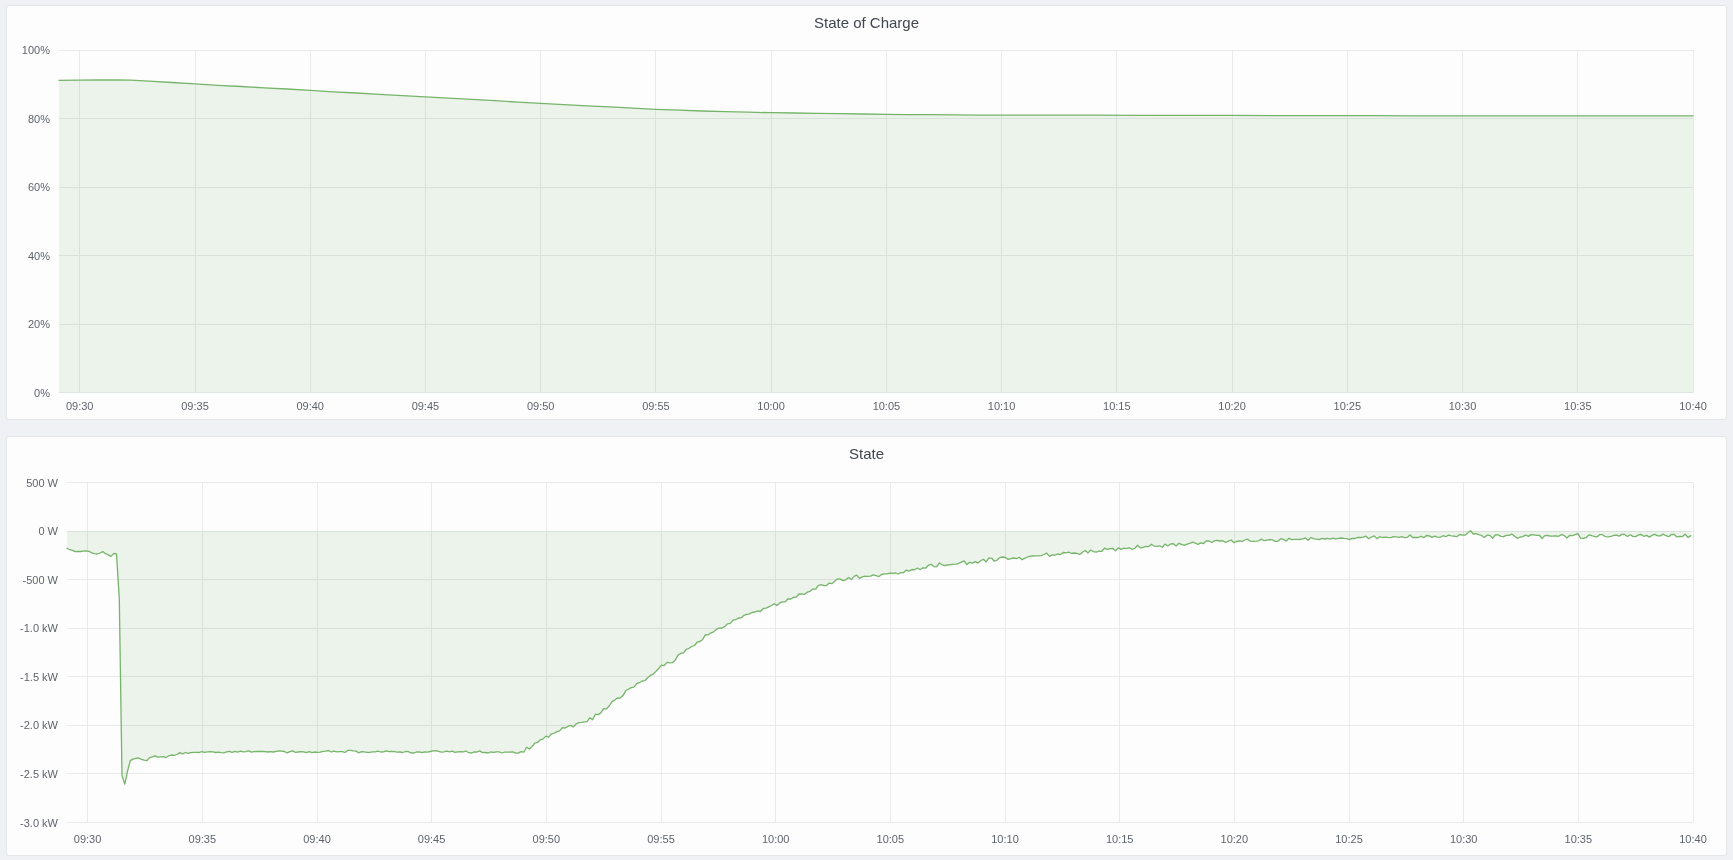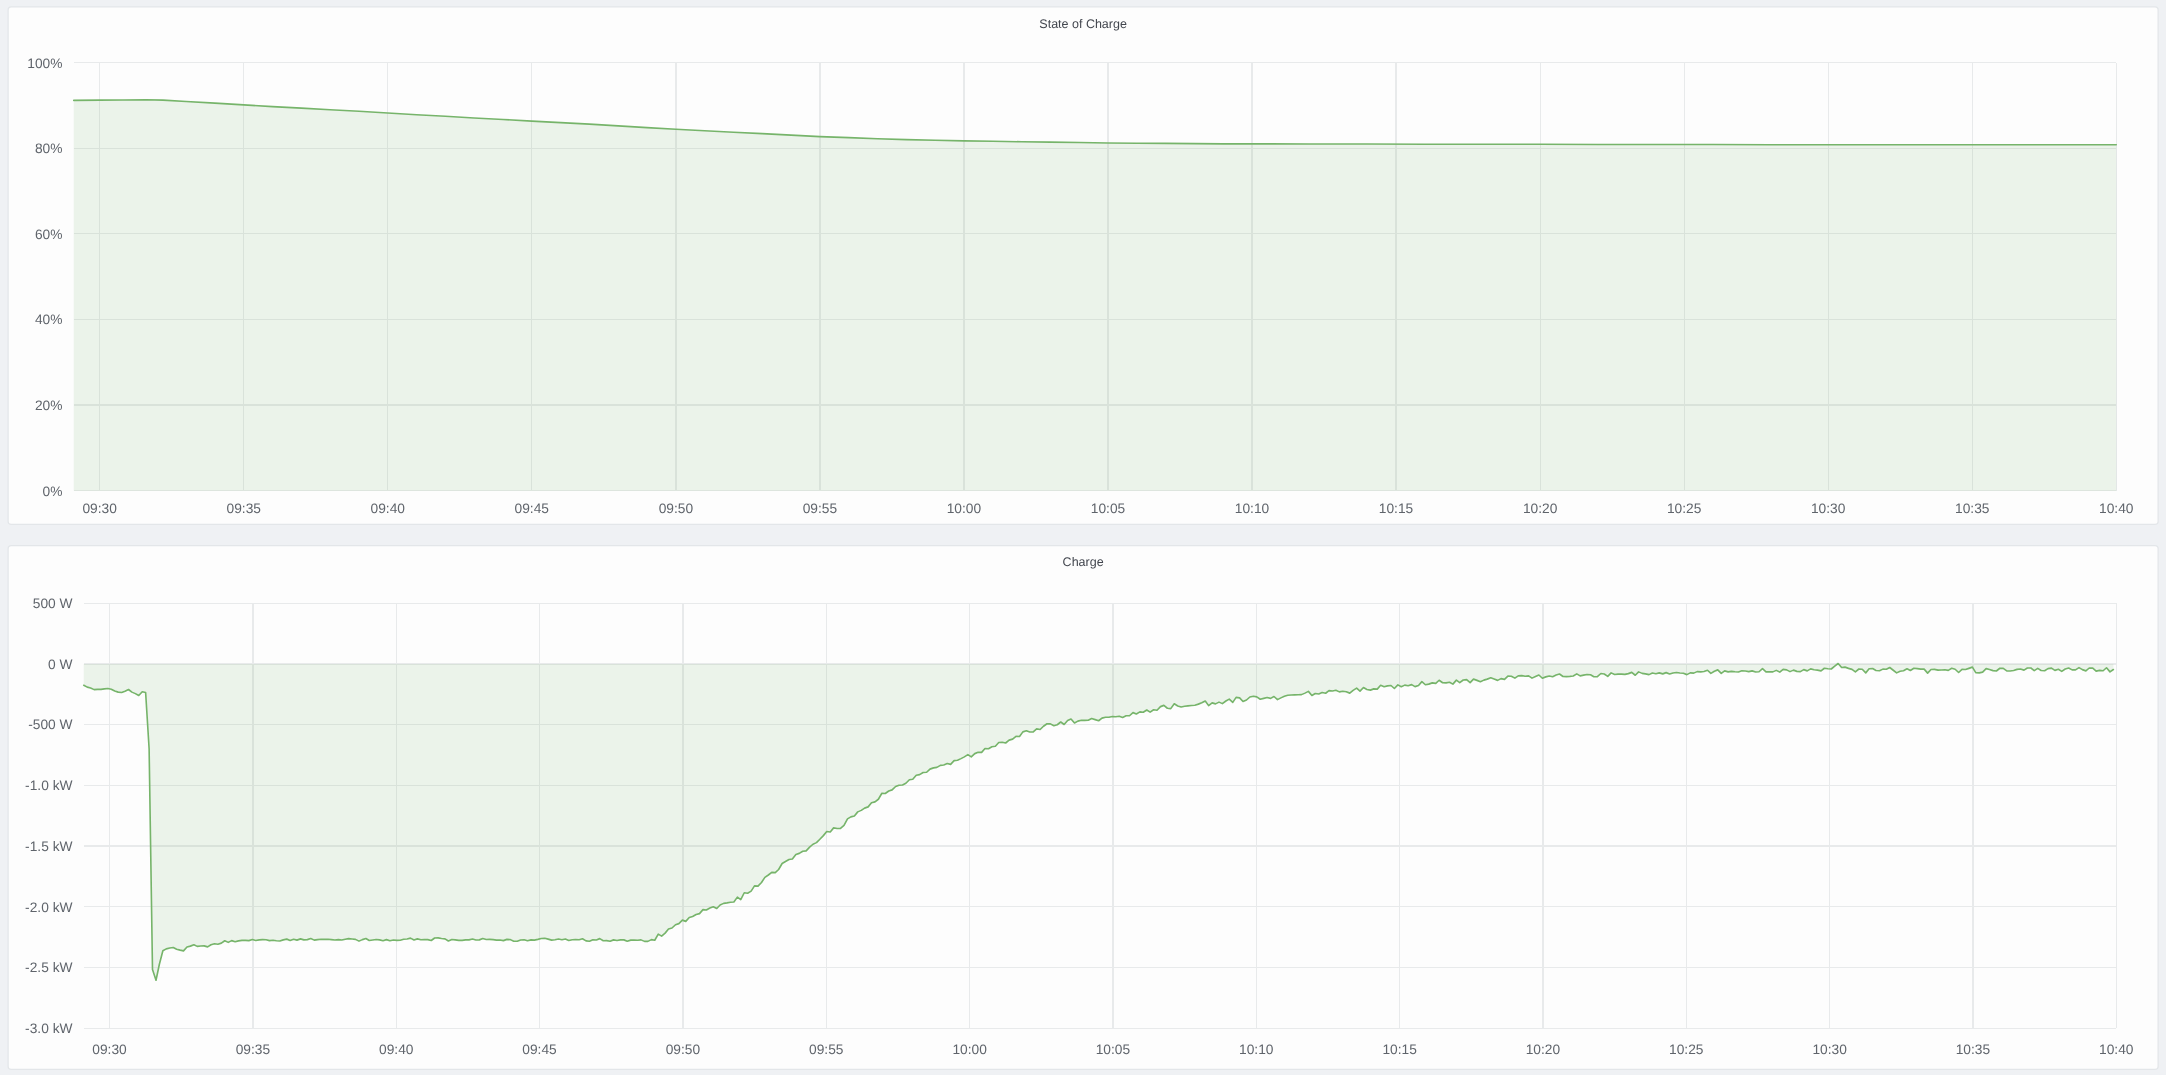--- a/index.html
+++ b/index.html
@@ -10,21 +10,21 @@
   }
   .panel{
     position:absolute;left:6px;width:1721px;
     background:#fdfdfd;border:1px solid #e3e6e9;border-radius:3px;
     box-sizing:border-box;
   }
   #panel-0{top:5px;height:415px;}
   #panel-1{top:436px;height:420px;}
   .panel-title{
     position:absolute;top:8px;left:0;right:0;
-    text-align:center;font-size:10px;font-weight:500;color:#42464e;
+    text-align:center;font-size:15px;font-weight:500;color:#42464e;
   }
   .chart-wrap{position:absolute;left:0;top:0;right:0;bottom:0;}
   svg{display:block;font-family:"Liberation Sans",sans-serif;}
   svg text{font-family:"Liberation Sans",sans-serif;}
 </style>
 </head>
 <body>
 
 <div>
 
@@ -138,16 +138,16 @@
             <text x="51" y="195.2">-1.0 kW</text>
             <text x="51" y="243.8">-1.5 kW</text>
             <text x="51" y="292.4">-2.0 kW</text>
             <text x="51" y="340.9">-2.5 kW</text>
             <text x="51" y="389.5">-3.0 kW</text>
           </g>
           <path d="M60.0 111.2L62.8 112.7L65.5 113.4L68.3 114.7L71.0 114.5L73.8 114.5L76.5 114.1L79.3 113.8L82.0 114.4L84.8 115.8L87.5 116.7L90.3 117.0L93.0 116.0L95.8 114.6L98.5 116.7L101.3 117.9L104.0 119.4L106.8 116.4L109.5 117.0L112.3 162.2L115.0 338.6L117.8 347.2L120.5 334.4L123.3 323.6L126.0 322.1L128.8 321.4L131.6 321.0L134.3 322.4L137.1 323.1L139.8 323.7L142.6 320.6L145.3 319.9L148.1 318.8L150.8 320.1L153.6 319.8L156.3 319.7L159.1 320.5L161.8 318.8L164.6 318.0L167.3 318.4L170.1 317.5L172.8 315.6L175.6 316.9L178.3 315.5L181.1 316.4L183.8 315.7L186.6 315.3L189.3 315.3L192.1 315.5L194.9 314.6L197.6 315.4L200.4 314.9L203.1 314.7L205.9 314.8L208.6 315.5L211.4 315.2L214.1 315.6L216.9 315.8L219.6 314.9L222.4 314.3L225.1 315.4L227.9 314.4L230.6 315.1L233.4 314.1L236.1 314.9L238.9 314.7L241.6 313.8L244.4 315.1L247.1 314.7L249.9 314.4L252.6 314.5L255.4 314.4L258.1 314.7L260.9 315.0L263.7 314.7L266.4 315.0L269.2 314.4L271.9 313.9L274.7 314.2L277.4 314.5L280.2 315.9L282.9 314.7L285.7 313.8L288.4 315.4L291.2 315.0L293.9 314.6L296.7 314.9L299.4 315.6L302.2 314.7L304.9 315.6L307.7 315.0L310.4 315.3L313.2 315.2L315.9 314.4L318.7 314.2L321.4 313.5L324.2 315.0L326.9 314.1L329.7 314.8L332.5 314.6L335.2 314.7L338.0 315.4L340.7 313.4L343.5 313.3L346.2 313.8L349.0 314.1L351.7 315.8L354.5 314.6L357.2 314.9L360.0 315.3L362.7 315.3L365.5 314.9L368.2 314.9L371.0 314.2L373.7 315.0L376.5 314.9L379.2 313.8L382.0 314.6L384.7 314.5L387.5 314.7L390.2 315.1L393.0 315.0L395.7 315.5L398.5 314.5L401.3 314.7L404.0 316.0L406.8 316.0L409.5 315.0L412.3 314.8L415.0 315.6L417.8 314.9L420.5 315.1L423.3 314.5L426.0 313.8L428.8 313.6L431.5 314.3L434.3 315.1L437.0 314.8L439.8 314.2L442.5 314.8L445.3 314.2L448.0 315.4L450.8 314.8L453.5 314.7L456.3 314.8L459.0 314.0L461.8 315.7L464.6 316.0L467.3 314.8L470.1 315.0L472.8 313.9L475.6 315.6L478.3 315.5L481.1 316.0L483.8 314.9L486.6 315.4L489.3 314.9L492.1 314.9L494.8 316.0L497.6 315.1L500.3 315.1L503.1 315.2L505.8 314.9L508.6 316.1L511.3 316.1L514.1 314.7L516.8 315.2L519.6 310.3L522.3 311.9L525.1 309.5L527.8 306.2L530.6 305.4L533.4 302.8L536.1 301.9L538.9 299.1L541.6 300.1L544.4 297.0L547.1 296.2L549.9 294.6L552.6 293.9L555.4 290.7L558.1 291.0L560.9 289.4L563.6 288.4L566.4 289.8L569.1 287.0L571.9 285.7L574.6 285.3L577.4 284.8L580.1 284.6L582.9 280.7L585.6 282.7L588.4 277.2L591.1 277.6L593.9 275.9L596.6 271.7L599.4 271.9L602.2 269.0L604.9 264.9L607.7 263.0L610.4 260.9L613.2 261.1L615.9 258.6L618.7 253.8L621.4 252.2L624.2 250.6L626.9 250.2L629.7 246.6L632.4 245.7L635.2 244.0L637.9 243.7L640.7 240.7L643.4 238.4L646.2 237.1L648.9 234.4L651.7 231.5L654.4 228.2L657.2 228.6L659.9 225.3L662.7 225.8L665.4 225.7L668.2 223.3L671.0 218.1L673.7 216.5L676.5 215.8L679.2 212.5L682.0 211.3L684.7 209.5L687.5 208.5L690.2 205.2L693.0 204.5L695.7 202.4L698.5 197.6L701.2 197.8L704.0 195.8L706.7 194.9L709.5 192.2L712.2 191.2L715.0 191.0L717.7 189.6L720.5 186.8L723.2 186.4L726.0 183.2L728.7 182.7L731.5 181.0L734.3 180.8L737.0 178.3L739.8 177.3L742.5 176.9L745.3 175.3L748.0 175.0L750.8 173.8L753.5 174.5L756.3 171.5L759.0 171.2L761.8 169.9L764.5 168.5L767.3 166.7L770.0 168.5L772.8 165.9L775.5 164.8L778.3 164.9L781.0 161.8L783.8 162.0L786.5 160.4L789.3 160.0L792.0 157.0L794.8 156.8L797.5 157.4L800.3 155.1L803.1 154.3L805.8 152.1L808.6 152.2L811.3 148.5L814.1 147.6L816.8 148.6L819.6 148.5L822.3 146.1L825.1 146.6L827.8 144.0L830.6 142.0L833.3 142.1L836.1 143.6L838.8 142.8L841.6 140.6L844.3 142.6L847.1 139.4L849.8 138.2L852.6 141.4L855.3 139.9L858.1 139.2L860.8 139.3L863.6 139.2L866.3 137.8L869.1 138.7L871.9 139.6L874.6 137.5L877.4 136.8L880.1 136.8L882.9 136.2L885.6 136.4L888.4 136.0L891.1 137.0L893.9 135.6L896.6 135.6L899.4 133.1L902.1 134.2L904.9 132.5L907.6 132.8L910.4 131.0L913.1 132.7L915.9 130.8L918.6 131.2L921.4 128.3L924.1 127.3L926.9 129.6L929.6 129.9L932.4 126.0L935.2 127.8L937.9 128.6L940.7 128.0L943.4 127.7L946.2 127.4L948.9 127.2L951.7 126.3L954.4 125.2L957.2 123.8L959.9 127.5L962.7 125.3L965.4 126.1L968.2 124.7L970.9 125.9L973.7 123.8L976.4 122.3L979.2 124.9L981.9 120.9L984.7 121.3L987.4 124.2L990.2 123.0L992.9 120.6L995.7 120.0L998.4 120.5L1001.2 122.4L1004.0 121.7L1006.7 121.0L1009.5 121.7L1012.2 120.2L1015.0 122.7L1017.7 121.3L1020.5 120.0L1023.2 119.2L1026.0 119.0L1028.7 118.9L1031.5 118.8L1034.2 118.7L1037.0 117.5L1039.7 116.1L1042.5 119.4L1045.2 117.8L1048.0 118.2L1050.7 117.0L1053.5 117.6L1056.2 115.5L1059.0 115.8L1061.7 115.2L1064.5 116.5L1067.2 116.0L1070.0 116.4L1072.8 117.5L1075.5 115.3L1078.3 113.5L1081.0 115.9L1083.8 113.0L1086.5 114.6L1089.3 115.1L1092.0 114.1L1094.8 114.3L1097.5 111.2L1100.3 112.4L1103.0 111.7L1105.8 111.4L1108.5 113.8L1111.3 110.9L1114.0 112.4L1116.8 111.1L1119.5 111.6L1122.3 110.7L1125.0 112.3L1127.8 111.4L1130.5 108.3L1133.3 110.8L1136.0 110.3L1138.8 109.3L1141.6 109.7L1144.3 107.2L1147.1 109.2L1149.8 109.3L1152.6 108.8L1155.3 110.3L1158.1 107.1L1160.8 109.1L1163.6 107.0L1166.3 106.7L1169.1 109.1L1171.8 106.3L1174.6 107.3L1177.3 108.4L1180.1 107.1L1182.8 106.3L1185.6 105.2L1188.3 106.2L1191.1 107.3L1193.8 105.9L1196.6 106.5L1199.3 103.9L1202.1 104.0L1204.9 105.5L1207.6 103.7L1210.4 103.5L1213.1 104.0L1215.9 103.7L1218.6 105.5L1221.4 104.2L1224.1 103.0L1226.9 105.6L1229.6 104.5L1232.4 103.8L1235.1 104.4L1237.9 103.0L1240.6 102.2L1243.4 104.2L1246.1 104.3L1248.9 104.1L1251.6 103.8L1254.4 102.1L1257.1 103.7L1259.9 103.1L1262.6 102.6L1265.4 102.8L1268.1 104.4L1270.9 104.3L1273.7 101.8L1276.4 102.2L1279.2 104.1L1281.9 101.3L1284.7 102.6L1287.4 102.3L1290.2 102.3L1292.9 102.5L1295.7 101.9L1298.4 100.9L1301.2 103.2L1303.9 100.5L1306.7 101.7L1309.4 102.1L1312.2 102.7L1314.9 101.4L1317.7 102.0L1320.4 101.3L1323.2 102.1L1325.9 101.1L1328.7 102.2L1331.4 101.4L1334.2 101.0L1336.9 101.4L1339.7 101.6L1342.5 102.7L1345.2 101.3L1348.0 101.5L1350.7 100.3L1353.5 100.5L1356.2 100.2L1359.0 99.2L1361.7 101.7L1364.5 100.0L1367.2 98.9L1370.0 101.7L1372.7 99.7L1375.5 100.5L1378.2 100.1L1381.0 100.4L1383.7 100.6L1386.5 99.6L1389.2 99.8L1392.0 100.3L1394.7 99.7L1397.5 100.6L1400.2 100.4L1403.0 97.9L1405.8 100.5L1408.5 100.5L1411.3 100.5L1414.0 99.3L1416.8 100.7L1419.5 98.5L1422.3 98.9L1425.0 100.3L1427.8 99.1L1430.5 100.1L1433.3 100.3L1436.0 98.7L1438.8 99.7L1441.5 98.1L1444.3 98.8L1447.0 99.1L1449.8 99.7L1452.5 97.6L1455.3 98.0L1458.0 98.2L1460.8 95.9L1463.5 93.8L1466.3 97.0L1469.0 96.7L1471.8 97.7L1474.6 98.5L1477.3 100.5L1480.1 98.2L1482.8 98.4L1485.6 101.3L1488.3 98.0L1491.1 97.8L1493.8 99.4L1496.6 99.6L1499.3 98.3L1502.1 98.4L1504.8 97.0L1507.6 99.2L1510.3 101.3L1513.1 100.0L1515.8 99.6L1518.6 98.0L1521.3 99.4L1524.1 97.6L1526.8 97.9L1529.6 98.3L1532.3 98.3L1535.1 101.5L1537.8 98.6L1540.6 98.5L1543.4 99.1L1546.1 99.0L1548.9 98.8L1551.6 99.3L1554.4 97.6L1557.1 98.4L1559.9 101.0L1562.6 98.5L1565.4 98.6L1568.1 97.7L1570.9 96.7L1573.6 101.1L1576.4 101.3L1579.1 100.7L1581.9 97.9L1584.6 98.6L1587.4 99.5L1590.1 99.8L1592.9 97.6L1595.6 97.7L1598.4 99.7L1601.1 99.8L1603.9 99.4L1606.6 98.5L1609.4 98.2L1612.2 99.1L1614.9 97.4L1617.7 97.4L1620.4 99.5L1623.2 97.7L1625.9 99.4L1628.7 99.6L1631.4 97.9L1634.2 97.5L1636.9 99.3L1639.7 98.4L1642.4 100.1L1645.2 98.2L1647.9 97.4L1650.7 98.9L1653.4 98.9L1656.2 97.1L1658.9 98.7L1661.7 99.7L1664.4 97.4L1667.2 97.5L1669.9 99.9L1672.7 99.3L1675.5 99.6L1678.2 97.2L1681.0 100.5L1683.7 98.6L1683.7 94.1L60.0 94.1Z" fill="rgba(118,180,106,0.13)" stroke="none"></path>
           <path d="M60.0 111.2L62.8 112.7L65.5 113.4L68.3 114.7L71.0 114.5L73.8 114.5L76.5 114.1L79.3 113.8L82.0 114.4L84.8 115.8L87.5 116.7L90.3 117.0L93.0 116.0L95.8 114.6L98.5 116.7L101.3 117.9L104.0 119.4L106.8 116.4L109.5 117.0L112.3 162.2L115.0 338.6L117.8 347.2L120.5 334.4L123.3 323.6L126.0 322.1L128.8 321.4L131.6 321.0L134.3 322.4L137.1 323.1L139.8 323.7L142.6 320.6L145.3 319.9L148.1 318.8L150.8 320.1L153.6 319.8L156.3 319.7L159.1 320.5L161.8 318.8L164.6 318.0L167.3 318.4L170.1 317.5L172.8 315.6L175.6 316.9L178.3 315.5L181.1 316.4L183.8 315.7L186.6 315.3L189.3 315.3L192.1 315.5L194.9 314.6L197.6 315.4L200.4 314.9L203.1 314.7L205.9 314.8L208.6 315.5L211.4 315.2L214.1 315.6L216.9 315.8L219.6 314.9L222.4 314.3L225.1 315.4L227.9 314.4L230.6 315.1L233.4 314.1L236.1 314.9L238.9 314.7L241.6 313.8L244.4 315.1L247.1 314.7L249.9 314.4L252.6 314.5L255.4 314.4L258.1 314.7L260.9 315.0L263.7 314.7L266.4 315.0L269.2 314.4L271.9 313.9L274.7 314.2L277.4 314.5L280.2 315.9L282.9 314.7L285.7 313.8L288.4 315.4L291.2 315.0L293.9 314.6L296.7 314.9L299.4 315.6L302.2 314.7L304.9 315.6L307.7 315.0L310.4 315.3L313.2 315.2L315.9 314.4L318.7 314.2L321.4 313.5L324.2 315.0L326.9 314.1L329.7 314.8L332.5 314.6L335.2 314.7L338.0 315.4L340.7 313.4L343.5 313.3L346.2 313.8L349.0 314.1L351.7 315.8L354.5 314.6L357.2 314.9L360.0 315.3L362.7 315.3L365.5 314.9L368.2 314.9L371.0 314.2L373.7 315.0L376.5 314.9L379.2 313.8L382.0 314.6L384.7 314.5L387.5 314.7L390.2 315.1L393.0 315.0L395.7 315.5L398.5 314.5L401.3 314.7L404.0 316.0L406.8 316.0L409.5 315.0L412.3 314.8L415.0 315.6L417.8 314.9L420.5 315.1L423.3 314.5L426.0 313.8L428.8 313.6L431.5 314.3L434.3 315.1L437.0 314.8L439.8 314.2L442.5 314.8L445.3 314.2L448.0 315.4L450.8 314.8L453.5 314.7L456.3 314.8L459.0 314.0L461.8 315.7L464.6 316.0L467.3 314.8L470.1 315.0L472.8 313.9L475.6 315.6L478.3 315.5L481.1 316.0L483.8 314.9L486.6 315.4L489.3 314.9L492.1 314.9L494.8 316.0L497.6 315.1L500.3 315.1L503.1 315.2L505.8 314.9L508.6 316.1L511.3 316.1L514.1 314.7L516.8 315.2L519.6 310.3L522.3 311.9L525.1 309.5L527.8 306.2L530.6 305.4L533.4 302.8L536.1 301.9L538.9 299.1L541.6 300.1L544.4 297.0L547.1 296.2L549.9 294.6L552.6 293.9L555.4 290.7L558.1 291.0L560.9 289.4L563.6 288.4L566.4 289.8L569.1 287.0L571.9 285.7L574.6 285.3L577.4 284.8L580.1 284.6L582.9 280.7L585.6 282.7L588.4 277.2L591.1 277.6L593.9 275.9L596.6 271.7L599.4 271.9L602.2 269.0L604.9 264.9L607.7 263.0L610.4 260.9L613.2 261.1L615.9 258.6L618.7 253.8L621.4 252.2L624.2 250.6L626.9 250.2L629.7 246.6L632.4 245.7L635.2 244.0L637.9 243.7L640.7 240.7L643.4 238.4L646.2 237.1L648.9 234.4L651.7 231.5L654.4 228.2L657.2 228.6L659.9 225.3L662.7 225.8L665.4 225.7L668.2 223.3L671.0 218.1L673.7 216.5L676.5 215.8L679.2 212.5L682.0 211.3L684.7 209.5L687.5 208.5L690.2 205.2L693.0 204.5L695.7 202.4L698.5 197.6L701.2 197.8L704.0 195.8L706.7 194.9L709.5 192.2L712.2 191.2L715.0 191.0L717.7 189.6L720.5 186.8L723.2 186.4L726.0 183.2L728.7 182.7L731.5 181.0L734.3 180.8L737.0 178.3L739.8 177.3L742.5 176.9L745.3 175.3L748.0 175.0L750.8 173.8L753.5 174.5L756.3 171.5L759.0 171.2L761.8 169.9L764.5 168.5L767.3 166.7L770.0 168.5L772.8 165.9L775.5 164.8L778.3 164.9L781.0 161.8L783.8 162.0L786.5 160.4L789.3 160.0L792.0 157.0L794.8 156.8L797.5 157.4L800.3 155.1L803.1 154.3L805.8 152.1L808.6 152.2L811.3 148.5L814.1 147.6L816.8 148.6L819.6 148.5L822.3 146.1L825.1 146.6L827.8 144.0L830.6 142.0L833.3 142.1L836.1 143.6L838.8 142.8L841.6 140.6L844.3 142.6L847.1 139.4L849.8 138.2L852.6 141.4L855.3 139.9L858.1 139.2L860.8 139.3L863.6 139.2L866.3 137.8L869.1 138.7L871.9 139.6L874.6 137.5L877.4 136.8L880.1 136.8L882.9 136.2L885.6 136.4L888.4 136.0L891.1 137.0L893.9 135.6L896.6 135.6L899.4 133.1L902.1 134.2L904.9 132.5L907.6 132.8L910.4 131.0L913.1 132.7L915.9 130.8L918.6 131.2L921.4 128.3L924.1 127.3L926.9 129.6L929.6 129.9L932.4 126.0L935.2 127.8L937.9 128.6L940.7 128.0L943.4 127.7L946.2 127.4L948.9 127.2L951.7 126.3L954.4 125.2L957.2 123.8L959.9 127.5L962.7 125.3L965.4 126.1L968.2 124.7L970.9 125.9L973.7 123.8L976.4 122.3L979.2 124.9L981.9 120.9L984.7 121.3L987.4 124.2L990.2 123.0L992.9 120.6L995.7 120.0L998.4 120.5L1001.2 122.4L1004.0 121.7L1006.7 121.0L1009.5 121.7L1012.2 120.2L1015.0 122.7L1017.7 121.3L1020.5 120.0L1023.2 119.2L1026.0 119.0L1028.7 118.9L1031.5 118.8L1034.2 118.7L1037.0 117.5L1039.7 116.1L1042.5 119.4L1045.2 117.8L1048.0 118.2L1050.7 117.0L1053.5 117.6L1056.2 115.5L1059.0 115.8L1061.7 115.2L1064.5 116.5L1067.2 116.0L1070.0 116.4L1072.8 117.5L1075.5 115.3L1078.3 113.5L1081.0 115.9L1083.8 113.0L1086.5 114.6L1089.3 115.1L1092.0 114.1L1094.8 114.3L1097.5 111.2L1100.3 112.4L1103.0 111.7L1105.8 111.4L1108.5 113.8L1111.3 110.9L1114.0 112.4L1116.8 111.1L1119.5 111.6L1122.3 110.7L1125.0 112.3L1127.8 111.4L1130.5 108.3L1133.3 110.8L1136.0 110.3L1138.8 109.3L1141.6 109.7L1144.3 107.2L1147.1 109.2L1149.8 109.3L1152.6 108.8L1155.3 110.3L1158.1 107.1L1160.8 109.1L1163.6 107.0L1166.3 106.7L1169.1 109.1L1171.8 106.3L1174.6 107.3L1177.3 108.4L1180.1 107.1L1182.8 106.3L1185.6 105.2L1188.3 106.2L1191.1 107.3L1193.8 105.9L1196.6 106.5L1199.3 103.9L1202.1 104.0L1204.9 105.5L1207.6 103.7L1210.4 103.5L1213.1 104.0L1215.9 103.7L1218.6 105.5L1221.4 104.2L1224.1 103.0L1226.9 105.6L1229.6 104.5L1232.4 103.8L1235.1 104.4L1237.9 103.0L1240.6 102.2L1243.4 104.2L1246.1 104.3L1248.9 104.1L1251.6 103.8L1254.4 102.1L1257.1 103.7L1259.9 103.1L1262.6 102.6L1265.4 102.8L1268.1 104.4L1270.9 104.3L1273.7 101.8L1276.4 102.2L1279.2 104.1L1281.9 101.3L1284.7 102.6L1287.4 102.3L1290.2 102.3L1292.9 102.5L1295.7 101.9L1298.4 100.9L1301.2 103.2L1303.9 100.5L1306.7 101.7L1309.4 102.1L1312.2 102.7L1314.9 101.4L1317.7 102.0L1320.4 101.3L1323.2 102.1L1325.9 101.1L1328.7 102.2L1331.4 101.4L1334.2 101.0L1336.9 101.4L1339.7 101.6L1342.5 102.7L1345.2 101.3L1348.0 101.5L1350.7 100.3L1353.5 100.5L1356.2 100.2L1359.0 99.2L1361.7 101.7L1364.5 100.0L1367.2 98.9L1370.0 101.7L1372.7 99.7L1375.5 100.5L1378.2 100.1L1381.0 100.4L1383.7 100.6L1386.5 99.6L1389.2 99.8L1392.0 100.3L1394.7 99.7L1397.5 100.6L1400.2 100.4L1403.0 97.9L1405.8 100.5L1408.5 100.5L1411.3 100.5L1414.0 99.3L1416.8 100.7L1419.5 98.5L1422.3 98.9L1425.0 100.3L1427.8 99.1L1430.5 100.1L1433.3 100.3L1436.0 98.7L1438.8 99.7L1441.5 98.1L1444.3 98.8L1447.0 99.1L1449.8 99.7L1452.5 97.6L1455.3 98.0L1458.0 98.2L1460.8 95.9L1463.5 93.8L1466.3 97.0L1469.0 96.7L1471.8 97.7L1474.6 98.5L1477.3 100.5L1480.1 98.2L1482.8 98.4L1485.6 101.3L1488.3 98.0L1491.1 97.8L1493.8 99.4L1496.6 99.6L1499.3 98.3L1502.1 98.4L1504.8 97.0L1507.6 99.2L1510.3 101.3L1513.1 100.0L1515.8 99.6L1518.6 98.0L1521.3 99.4L1524.1 97.6L1526.8 97.9L1529.6 98.3L1532.3 98.3L1535.1 101.5L1537.8 98.6L1540.6 98.5L1543.4 99.1L1546.1 99.0L1548.9 98.8L1551.6 99.3L1554.4 97.6L1557.1 98.4L1559.9 101.0L1562.6 98.5L1565.4 98.6L1568.1 97.7L1570.9 96.7L1573.6 101.1L1576.4 101.3L1579.1 100.7L1581.9 97.9L1584.6 98.6L1587.4 99.5L1590.1 99.8L1592.9 97.6L1595.6 97.7L1598.4 99.7L1601.1 99.8L1603.9 99.4L1606.6 98.5L1609.4 98.2L1612.2 99.1L1614.9 97.4L1617.7 97.4L1620.4 99.5L1623.2 97.7L1625.9 99.4L1628.7 99.6L1631.4 97.9L1634.2 97.5L1636.9 99.3L1639.7 98.4L1642.4 100.1L1645.2 98.2L1647.9 97.4L1650.7 98.9L1653.4 98.9L1656.2 97.1L1658.9 98.7L1661.7 99.7L1664.4 97.4L1667.2 97.5L1669.9 99.9L1672.7 99.3L1675.5 99.6L1678.2 97.2L1681.0 100.5L1683.7 98.6" fill="none" stroke="#76b46a" stroke-width="1.3" stroke-linejoin="round" stroke-linecap="round"></path>
         </svg>
     </div>
-    <div class="panel-title">Charge</div>
+    <div class="panel-title">State</div>
   </section>
 
 </div>
 
 </body></html>

